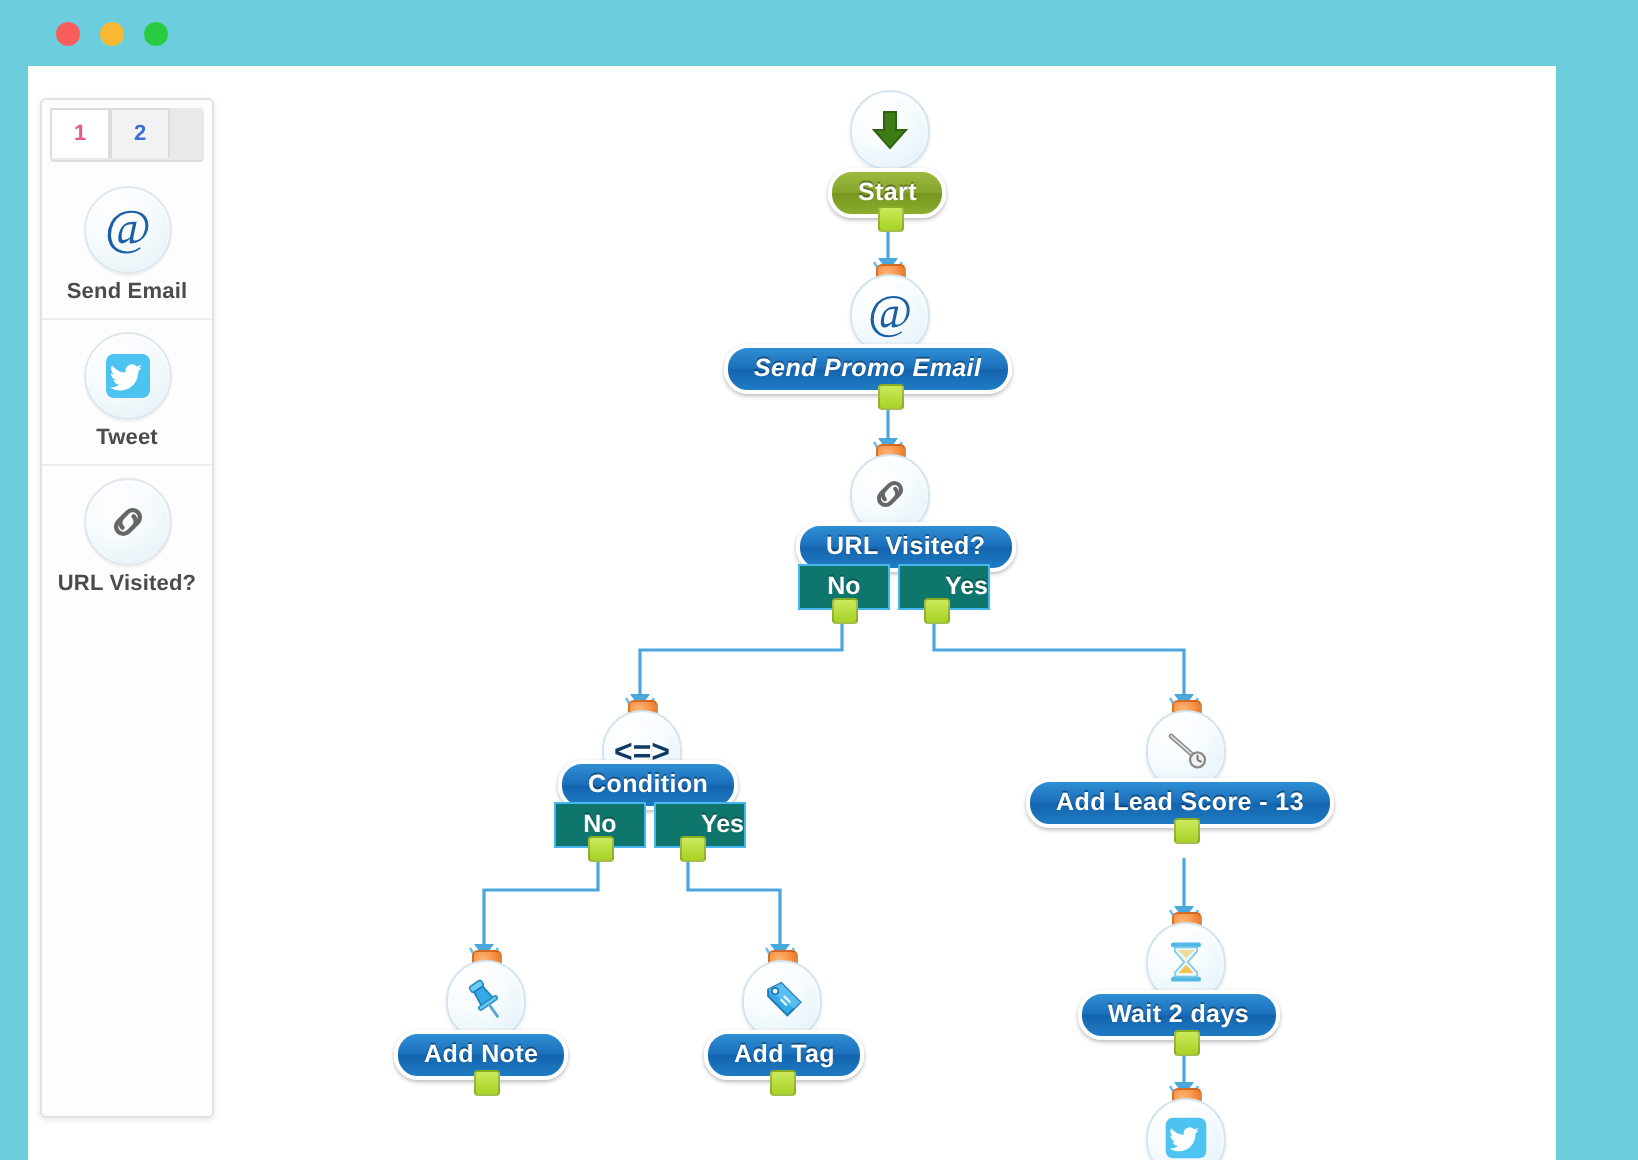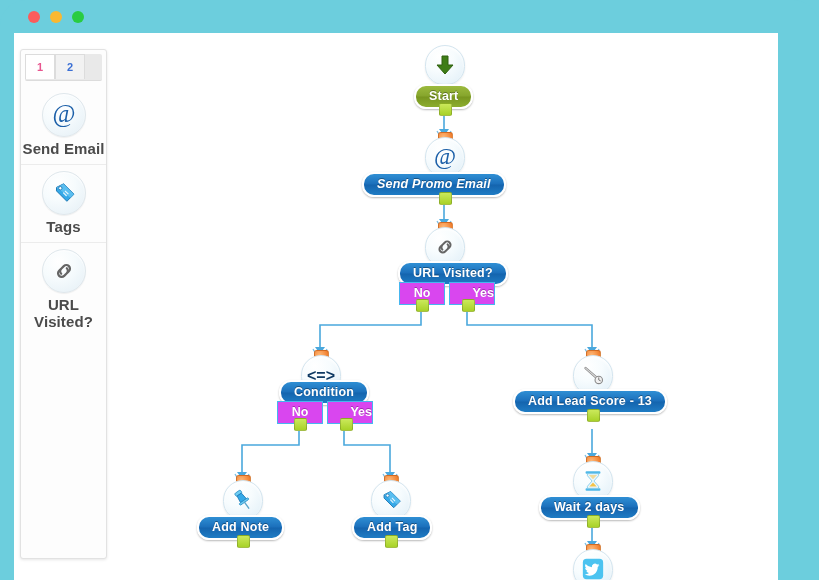--- a/index.html
+++ b/index.html
@@ -57,21 +57,21 @@
   }
   .pal-item + .pal-item{border-top:1px solid #ececec;}
   .pal-icon{
     width:42px;height:42px;margin:2px auto 3px auto;
     border-radius:50%;
     background:radial-gradient(circle at 36% 28%, #ffffff 0%, #f6fbfd 42%, #e3eef5 100%);
     border:1px solid #dfe7ec;
     box-shadow:inset 0 1px 2px #fff, 0 1px 1px rgba(0,0,0,.06);
     display:flex;align-items:center;justify-content:center;
   }
-  .pal-label{font-size:15px;color:#4b4b4b;font-weight:bold;letter-spacing:.1px;}
+  .pal-label{font-size:11px;color:#4b4b4b;font-weight:bold;letter-spacing:.1px;}
 
   
   .flow{position:absolute;left:0;top:0;width:764px;height:547px;}
   .edges{position:absolute;left:0;top:0;width:764px;height:547px;}
 
   .node{position:absolute;}
   .orb{
     position:absolute;width:38px;height:38px;border-radius:50% 50% 46% 46%;
     background:radial-gradient(circle at 34% 26%, #ffffff 0%, #f7fcfe 40%, #dfeef7 100%);
     border:1px solid #d4e5ef;
@@ -88,21 +88,21 @@
     letter-spacing:.2px;text-shadow:0 -1px 0 rgba(0,0,0,.35);
     cursor:pointer;
   }
   .label.start{
     background:linear-gradient(to bottom,#9cba3e 0%,#86a52c 48%,#78961f 52%,#8cad2e 100%);
   }
   .choice{
     position:absolute;display:flex;
   }
   .choice .opt{
-    background:#d946ef;color:#ffffff;font-size:12.5px;font-weight:bold;
+    background:#0f766e;color:#ffffff;font-size:12.5px;font-weight:bold;
     padding:3px 0 4px 0;width:44px;text-align:center;
     text-shadow:0 -1px 0 rgba(0,0,0,.28);
     border:1px solid #46b6ef;cursor:pointer;
   }
   .choice .opt + .opt{margin-left:4px;text-align:right;}
 
   .plug{
     position:absolute;width:11px;height:11px;border-radius:2px;
     border:1px solid rgba(0,0,0,.18);
   }
@@ -140,36 +140,31 @@
 
           <div class="pal-item">
             <div class="pal-icon">
               <svg width="30" height="30" viewBox="0 0 30 30">
                 <text x="15" y="22" text-anchor="middle" font-family="Liberation Serif, serif" font-size="25" fill="#1b5fa8">@</text>
               </svg>
             </div>
             <div class="pal-label">Send Email</div>
           </div>
 
-
-
           <div class="pal-item">
             <div class="pal-icon">
-              <svg width="28" height="28" viewBox="0 0 28 28">
-                <path d="M6.5 8.4 L13.6 4.8 L24 15.2 L16.9 22.3 L6.5 11.9 Z" fill="#35a9e8" stroke="#1f79b5" stroke-width="1"></path>
-                <path d="M6.5 8.4 L13.6 4.8 L24 15.2 L20.5 18.7 Z" fill="#6ecaf5" opacity=".65"></path>
-                <circle cx="10.3" cy="9.2" r="1.7" fill="#ffffff" stroke="#1f79b5" stroke-width=".9"></circle>
-                <g stroke="#ffffff" stroke-width="1.1" opacity=".9">
-                  <line x1="13.2" y1="13.6" x2="16.6" y2="17"></line>
-                  <line x1="15" y1="11.8" x2="18.4" y2="15.2"></line>
-                </g>
+              <svg width="26" height="26" viewBox="0 0 26 26">
+                <rect x="2" y="2" width="22" height="22" rx="4" fill="#4cc3f0"></rect>
+                <path d="M20 8.6c-.6.3-1.2.5-1.9.6.7-.4 1.2-1 1.4-1.8-.6.4-1.3.6-2.1.8a3.3 3.3 0 0 0-5.6 3A9.3 9.3 0 0 1 5 7.7a3.3 3.3 0 0 0 1 4.4c-.5 0-1-.2-1.5-.4 0 1.6 1.1 2.9 2.6 3.2-.4.1-.9.2-1.4.1.4 1.3 1.6 2.2 3 2.3A6.6 6.6 0 0 1 4 18.7a9.3 9.3 0 0 0 5 1.5c6 0 9.3-5 9.1-9.5.6-.5 1.2-1.1 1.6-1.8z" fill="#ffffff"></path>
               </svg>
             </div>
-            <div class="pal-label">Tags</div>
-          </div>
+            <div class="pal-label">Tweet</div>
+          </div>
+
+
 
 
           <div class="pal-item">
             <div class="pal-icon">
               <svg width="28" height="28" viewBox="0 0 28 28">
                 <g fill="none" stroke="#666666" stroke-width="2.2" stroke-linecap="round">
                   <path d="M11.2 16.8 A3.6 3.6 0 0 1 11.2 11.7 L13.8 9.1 A3.6 3.6 0 0 1 18.9 14.2 L17.6 15.5"></path>
                   <path d="M16.8 11.2 A3.6 3.6 0 0 1 16.8 16.3 L14.2 18.9 A3.6 3.6 0 0 1 9.1 13.8 L10.4 12.5"></path>
                 </g>
               </svg>

